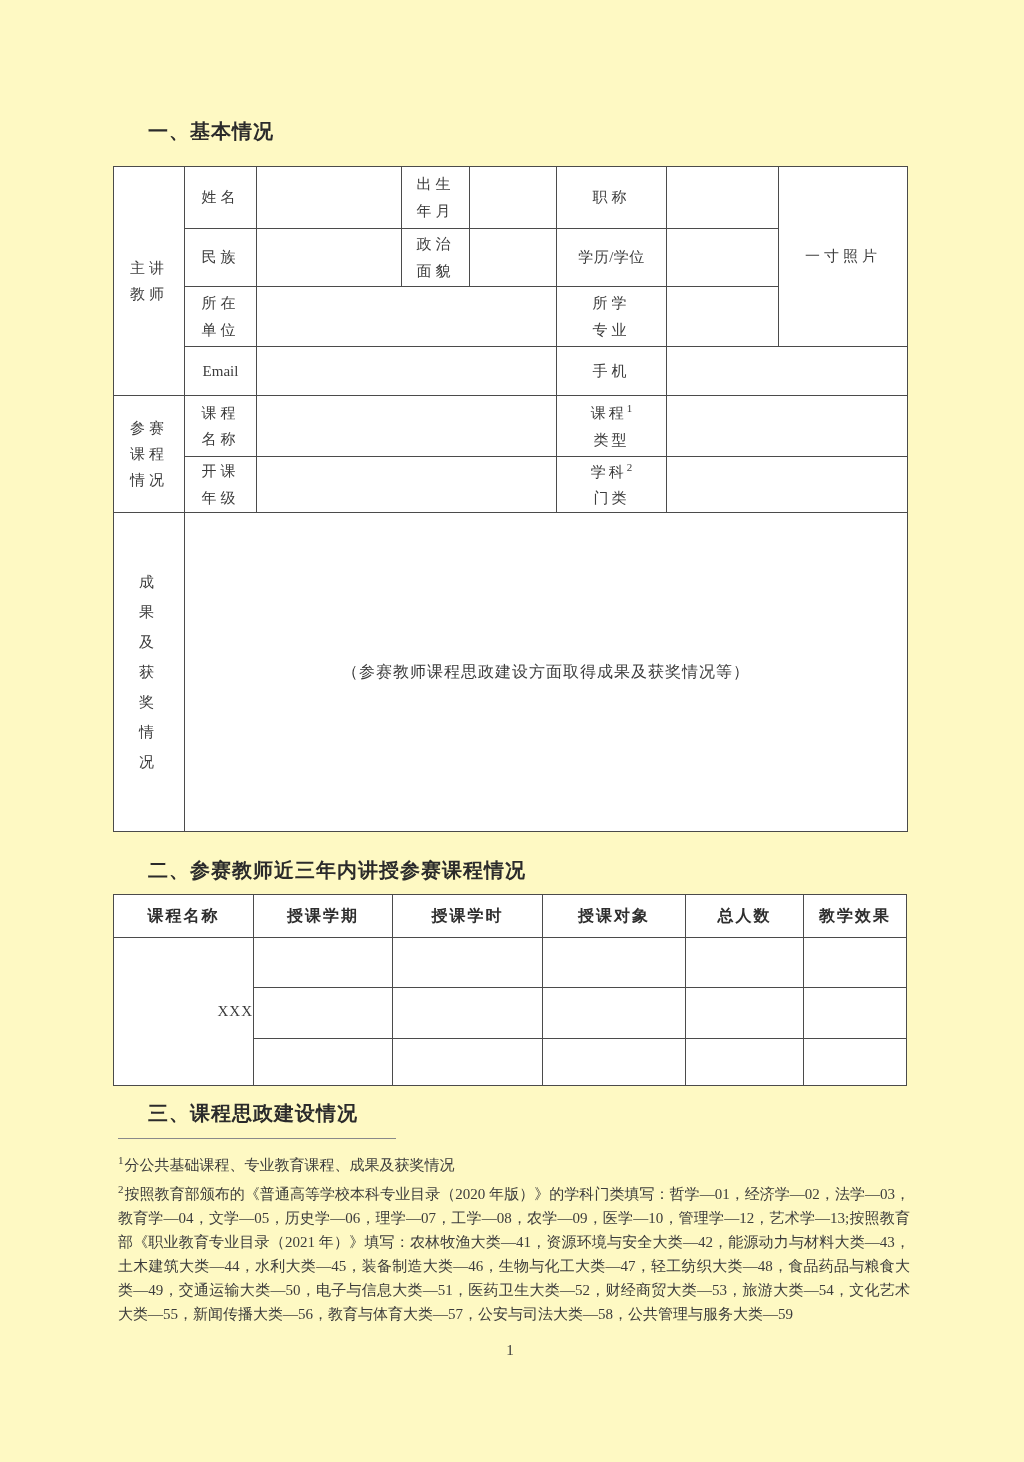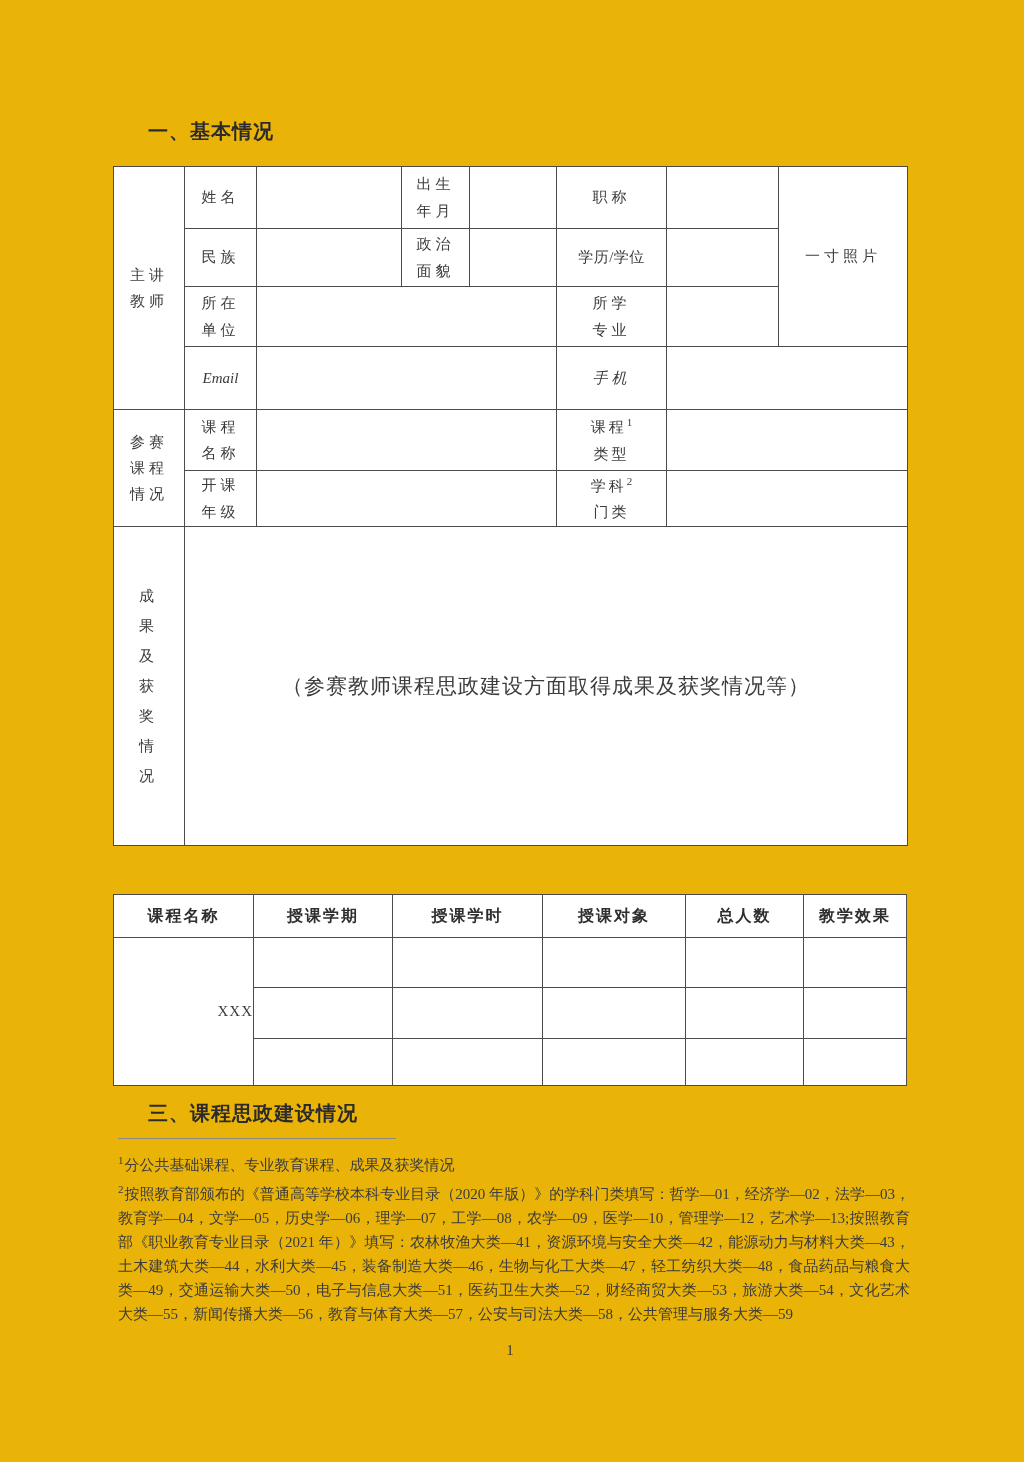--- a/index.html
+++ b/index.html
@@ -4,21 +4,21 @@
 <style>
   * { margin:0; padding:0; box-sizing:border-box; }
   html,body { background:#ffffff; }
   body {
     width:1024px; height:1462px;
     font-family:"Liberation Serif","DejaVu Serif",serif;
     color:#3a3a3a;
   }
   .page {
     position:relative; width:1024px; height:1462px;
-    background:#eab308; overflow:hidden;
+    background:#fef9c3; overflow:hidden;
   }
   .sec-title {
     position:absolute; left:148px;
     font-family:"Liberation Sans","DejaVu Sans",sans-serif;
     font-weight:bold; font-size:20px; color:#2b2b2b; letter-spacing:1px;
     white-space:nowrap;
   }
   .t1 { top:118px; }
   .t2 { top:857px; }
   .t3 { top:1100px; }
@@ -30,21 +30,21 @@
   }
   table.tbl td {
     border:1px solid #4b4b4b;
     font-size:15px; color:#3c3c3c;
     text-align:center; vertical-align:middle;
     padding:0; overflow:hidden;
   }
   .tbl1 { top:166px; width:794px; }
   .tbl2 { top:894px; width:793px; }
 
-  .tr1{height:62px;} .tr2{height:58px;} .tr3{height:60px;} .tr4{height:63px;font-style:italic;}
+  .tr1{height:62px;} .tr2{height:58px;} .tr3{height:60px;} .tr4{height:49px;}
   .tr5{height:61px;} .tr6{height:56px;} .tr7{height:319px;}
   .trh{height:43px;} .trb1{height:50px;} .trb2{height:51px;} .trb3{height:47px;}
 
   .lab { letter-spacing:4px; }
   .tight { letter-spacing:0.5px; }
   
   .w2 {
     width:46px; margin:0 auto;
     word-break:break-all; line-height:1.75; letter-spacing:4px;
     text-align:center;
@@ -55,21 +55,21 @@
     word-break:break-all; line-height:30px; letter-spacing:0;
     text-align:left;
   }
   .lbl-sup .ln { display:block; line-height:1.75; letter-spacing:3px; }
   .lbl-sup sup { font-size:11px; letter-spacing:0; }
 
   td.ach-content {
     text-align:left; vertical-align:top;
     padding:12px 16px;
   }
-  .ach-hint { font-size:21px; letter-spacing:1px; color:#3c3c3c; }
+  .ach-hint { font-size:16px; letter-spacing:1px; color:#3c3c3c; }
 
   .tbl2 td.hcell {
     font-family:"Liberation Sans","DejaVu Sans",sans-serif;
     font-weight:bold; font-size:16px; color:#2e2e2e; letter-spacing:2px;
   }
   .tbl2 td.xxx { font-size:15px; letter-spacing:1px;text-align:right; }
 
   .footnotes {
     position:absolute; left:118px; top:1134px; width:792px;
     font-size:15px; color:#3c3c3c;
@@ -181,20 +181,21 @@
       <td>
         <div class="w1">成果及获奖情况</div>
       </td>
       <td colspan="7" class="ach-content">
         <div class="ach-hint">（参赛教师课程思政建设方面取得成果及获奖情况等）</div>
       </td>
     </tr>
   </tbody>
     </table>
 
+  <div class="sec-title t2">二、参赛教师近三年内讲授参赛课程情况</div>
 
   <table class="tbl tbl2">
     <colgroup>
       <col style="width:140px">
         <col style="width:139px">
         <col style="width:150px">
       <col style="width:143px">
         <col style="width:118px">
         <col style="width:103px">
     </colgroup>

